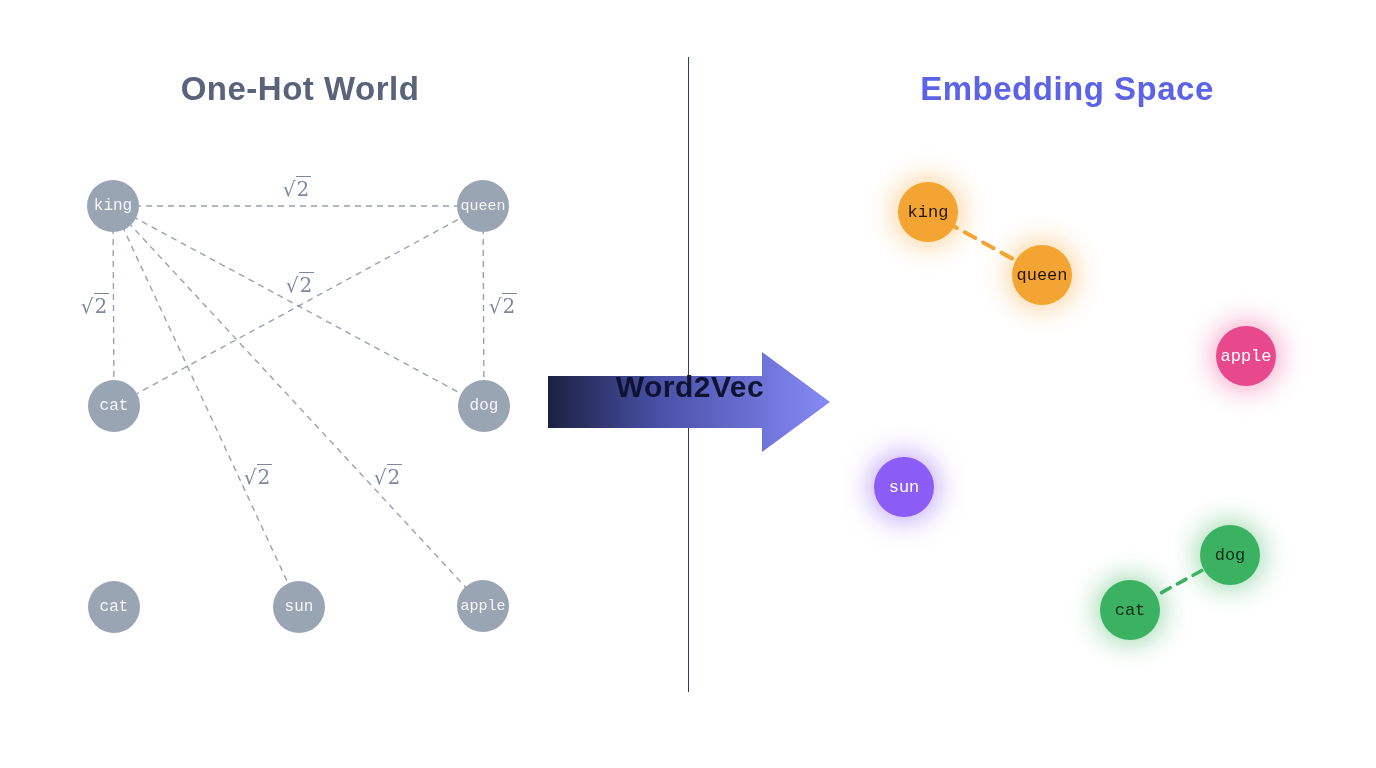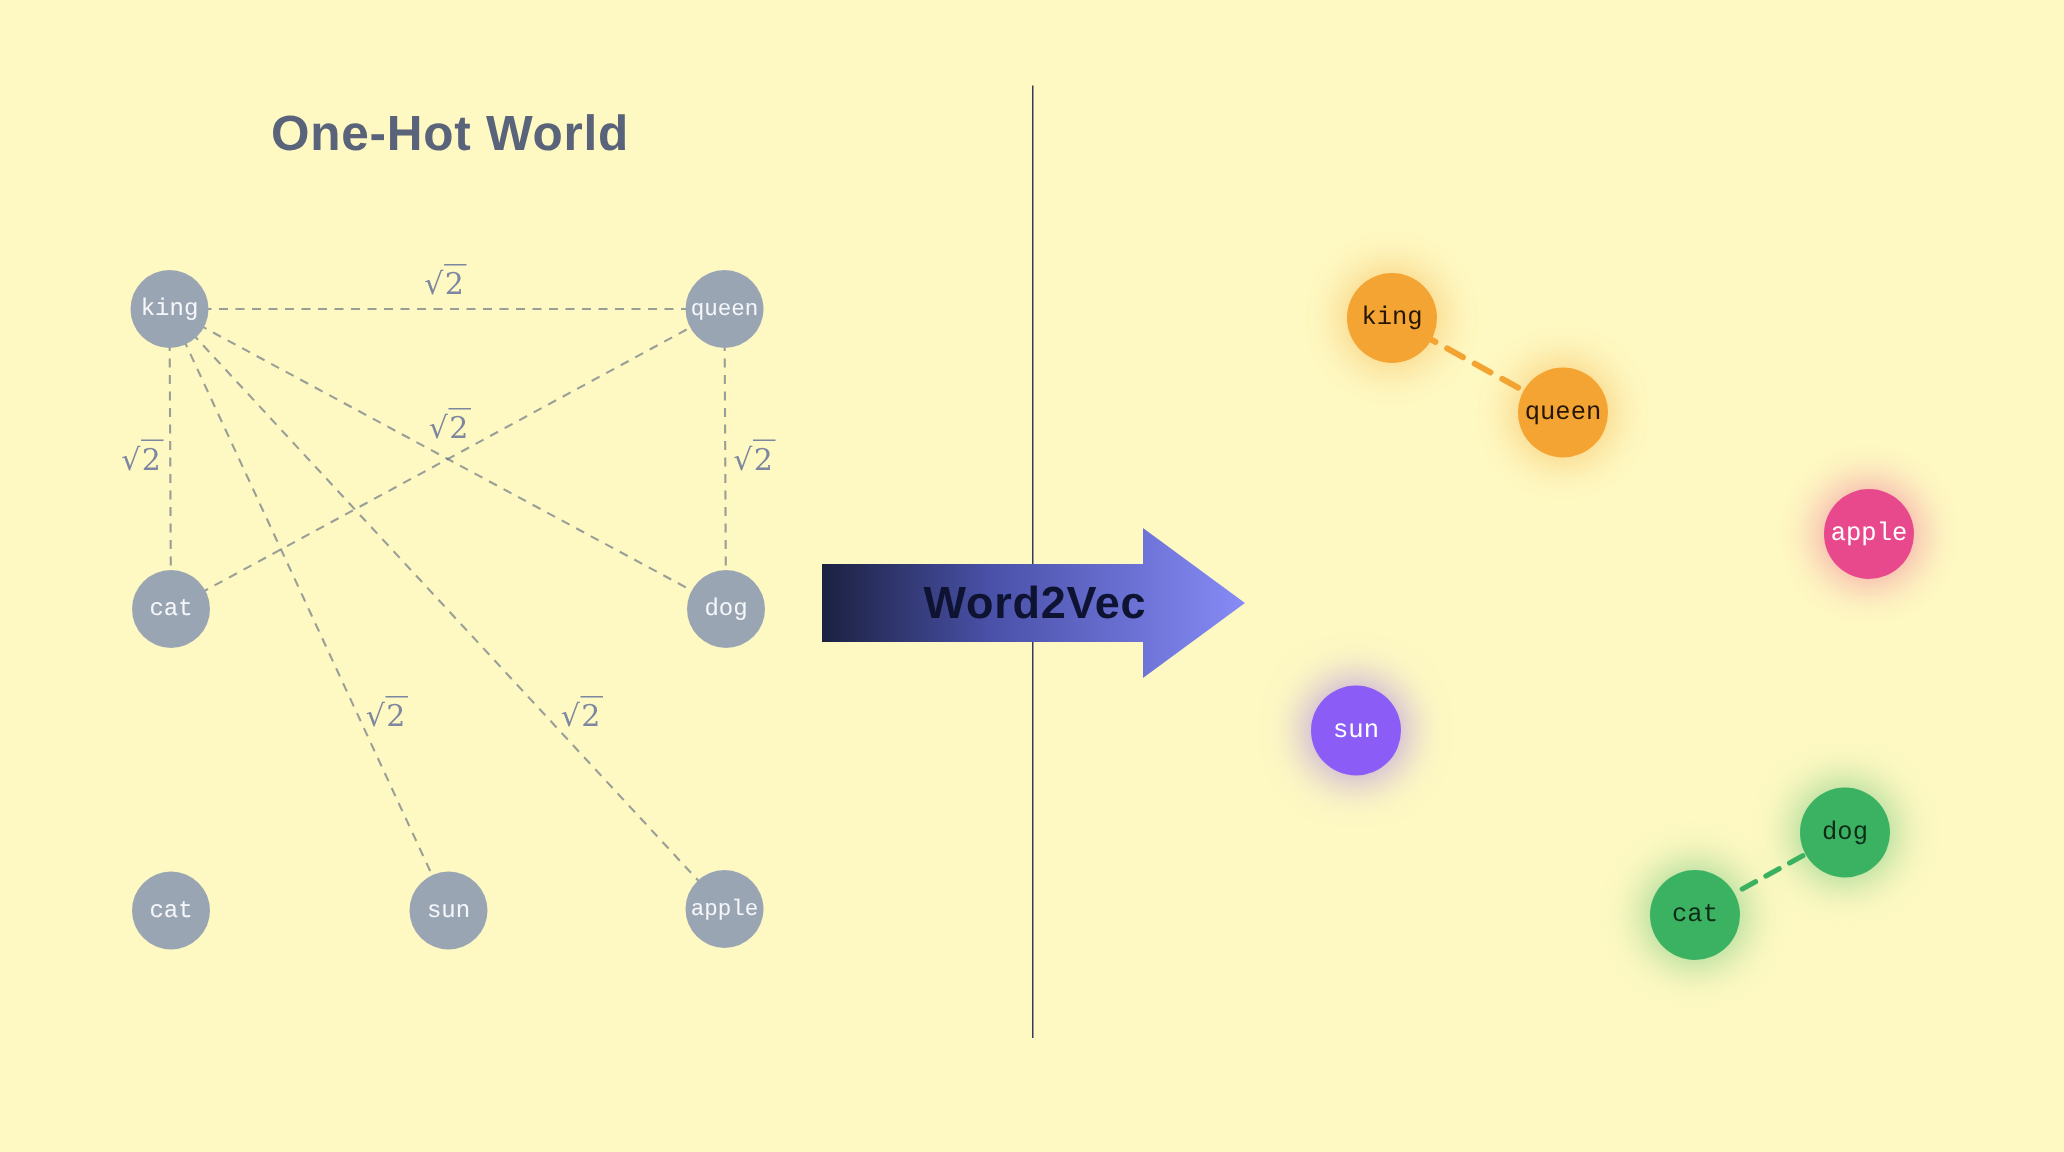--- a/index.html
+++ b/index.html
@@ -1,18 +1,18 @@
 <!DOCTYPE html>
 <html><head>
 <meta charset="utf-8">
 <style>
   html,body{margin:0;padding:0;background:#0c1220;}
   .canvas{
     position:relative;width:1376px;height:768px;overflow:hidden;
-    background:#fef9c3;
+    background:#ffffff;
     font-family:"Liberation Sans",sans-serif;
   }
   .divider{position:absolute;left:688px;top:57px;width:1px;height:635px;background:#333c58;}
   .panel-title{position:absolute;top:70px;font-size:33px;font-weight:700;letter-spacing:.5px;text-align:center;margin:0;}
   .title-left{left:100px;width:400px;color:#596379;}
   .title-right{left:867px;width:400px;color:#5c63e6;}
 
   svg.layer{position:absolute;left:0;top:0;pointer-events:none;}
 
   .edge-dashed{stroke:#55607a;stroke-opacity:.6;stroke-width:1.4;stroke-dasharray:6 5;fill:none;}
@@ -23,31 +23,32 @@
   .node-embed{width:60px;height:60px;font-size:17px;}
   .n-orange{background:#f3a432;color:#251604;box-shadow:0 0 26px 5px rgba(243,164,50,.45);}
   .n-pink{background:#e8498c;color:#ffffff;box-shadow:0 0 26px 5px rgba(232,73,140,.45);}
   .n-purple{background:#8b5cf6;color:#ffffff;box-shadow:0 0 26px 5px rgba(139,92,246,.5);}
   .n-green{background:#3bb261;color:#0e2a18;box-shadow:0 0 26px 5px rgba(59,178,97,.45);}
 
   .sqrt{position:absolute;width:44px;text-align:center;color:#7d87a0;
         font-family:"DejaVu Serif",serif;font-size:20px;line-height:26px;}
   .sqrt .radicand{border-top:1.5px solid currentColor;padding:0 2px 0 1px;}
 
-  .arrow-label{position:absolute;left:560px;top:386px;width:260px;text-align:center;
+  .arrow-label{position:absolute;left:560px;top:370px;width:260px;text-align:center;
                font-size:30px;font-weight:700;color:#0d1330;letter-spacing:.5px;}
 </style>
 </head>
 <body>
 
 <div class="canvas">
 
   <div class="divider"></div>
 
   <h1 class="panel-title title-left">One-Hot World</h1>
+  <h1 class="panel-title title-right">Embedding Space</h1>
 
   <svg class="layer" width="1376" height="768" viewBox="0 0 1376 768">
     <defs>
       <linearGradient id="arrowGrad" x1="0" y1="0" x2="1" y2="0">
         <stop offset="0" stop-color="#1b2140"></stop>
         <stop offset="0.4" stop-color="#4a51a8"></stop>
         <stop offset="1" stop-color="#868bf6"></stop>
       </linearGradient>
     </defs>
 

